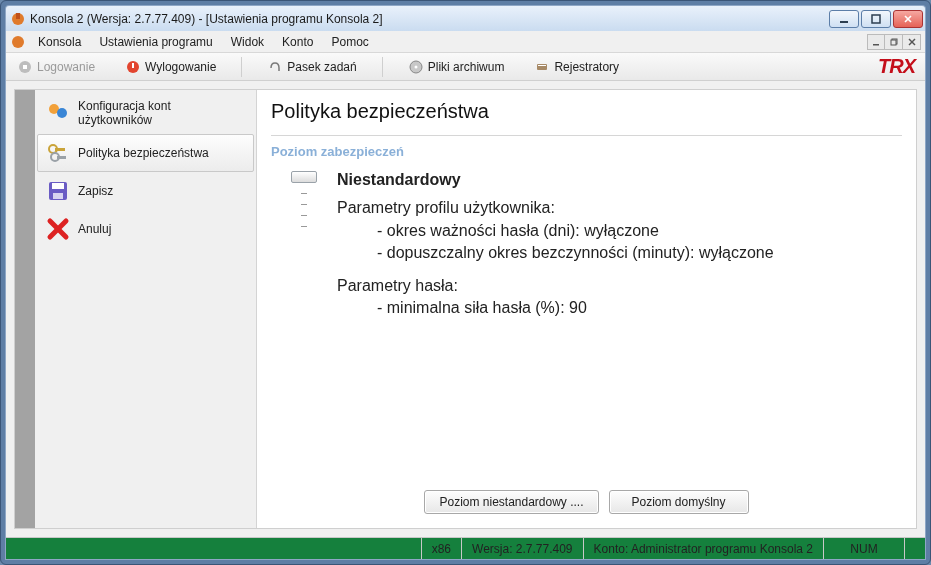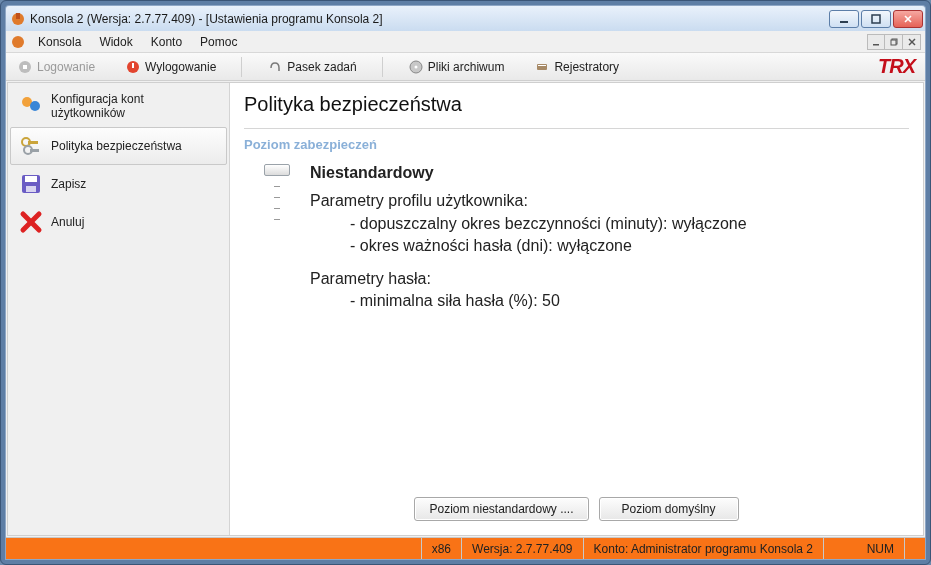--- a/index.html
+++ b/index.html
@@ -81,22 +81,23 @@
   }
   .tb-btn { display:flex; align-items:center; gap:4px; padding:2px 6px; font-size:12px; color:#222; border:1px solid transparent; border-radius:2px;}
   .tb-btn.disabled { color:#9a9a9a; }
   .tb-sep { width:1px; height:20px; background:#cfcfcf; margin:0 2px;}
   .tb-icon { width:16px; height:16px; display:inline-flex;align-items:center;justify-content:center;}
   .tb-right { margin-left:auto; padding-right:6px; }
   .logo { font-weight:bold; font-style:italic; color:#c40e1a; font-size:20px; letter-spacing:-1px;}
   .content {
     flex:1; display:flex; min-height:0;
     background:#a3a3a3;
-    margin: 1px;
+    margin: 8px;
     border:1px solid #cfcfcf;
+    padding-left:20px;
   }
   .sidebar {
     width: 222px; background:#f0f0f0;
     border-right:1px solid #d4d4d4;
     display:flex; flex-direction:column;
     padding-top:2px;
   }
   .side-item {
     display:flex; align-items:center; gap:8px;
     padding:6px 8px; font-size:12px; color:#222;
@@ -130,27 +131,27 @@
   .bottom-buttons {
     margin-top:auto; display:flex; gap:10px; justify-content:center; padding-bottom:4px;
   }
   .btn {
     min-width:140px; padding:4px 14px; font-size:12px;
     background:linear-gradient(#fdfdfd,#e7e7e7);
     border:1px solid #a8a8a8; border-radius:3px; color:#222;
     box-shadow: inset 0 0 0 1px #fff;
   }
   .statusbar {
-    height:22px; border-top:1px solid #c8c8c8; background:#f97316;
+    height:22px; border-top:1px solid #c8c8c8; background:#15803d;
     display:flex; align-items:center; font-size:12px; color:#222;
   }
   .statusbar .spacer { flex:1; }
   .status-sep { width:1px; height:100%; background:#c8c8c8; }
   .status-cell { padding:0 10px; white-space:nowrap;}
-  .status-cell.wide { min-width:80px; text-align:right;}
+  .status-cell.wide { min-width:80px; text-align:center;}
 </style>
 </head>
 <body>
 
 <div class="outer-frame">
   <div class="titlebar">
     <span class="title-icon">
       <svg width="16" height="16">
           <circle cx="8" cy="8" r="6" fill="#e07b2c"></circle>
           <rect x="6" y="2" width="4" height="6" fill="#c0501a"></rect>
@@ -178,20 +179,21 @@
   </div>
   <div class="window-body">
 
     <div class="menubar">
       <span class="m-icon">
         <svg width="16" height="16">
             <circle cx="8" cy="8" r="6" fill="#e07b2c"></circle>
           </svg>
       </span>
       <span class="menu-item">Konsola</span>
+      <span class="menu-item">Ustawienia programu</span>
       <span class="menu-item">Widok</span>
       <span class="menu-item">Konto</span>
       <span class="menu-item">Pomoc</span>
       <div class="mdi-btns">
         <div class="mdi-btn">
           <svg width="8" height="8">
               <rect x="1" y="6" width="6" height="1.5" fill="#555"></rect>
             </svg>
         </div>
         <div class="mdi-btn">
@@ -314,26 +316,26 @@
             <div class="slider-thumb"></div>
             <div class="slider-tick"></div>
             <div class="slider-tick"></div>
             <div class="slider-tick"></div>
             <div class="slider-tick"></div>
           </div>
           <div class="desc-col">
             <div class="level-name">Niestandardowy</div>
             <div class="group">
               <div>Parametry profilu użytkownika:</div>
+              <div class="sub">- okres ważności hasła (dni): wyłączone</div>
               <div class="sub">- dopuszczalny okres bezczynności (minuty): wyłączone</div>
-              <div class="sub">- okres ważności hasła (dni): wyłączone</div>
             </div>
             <div class="group">
               <div>Parametry hasła:</div>
-              <div class="sub">- minimalna siła hasła (%): 50</div>
+              <div class="sub">- minimalna siła hasła (%): 90</div>
             </div>
           </div>
         </div>
 
         <div class="bottom-buttons">
           <button class="btn">Poziom niestandardowy ....</button>
           <button class="btn">Poziom domyślny</button>
         </div>
       </div>
     </div>

